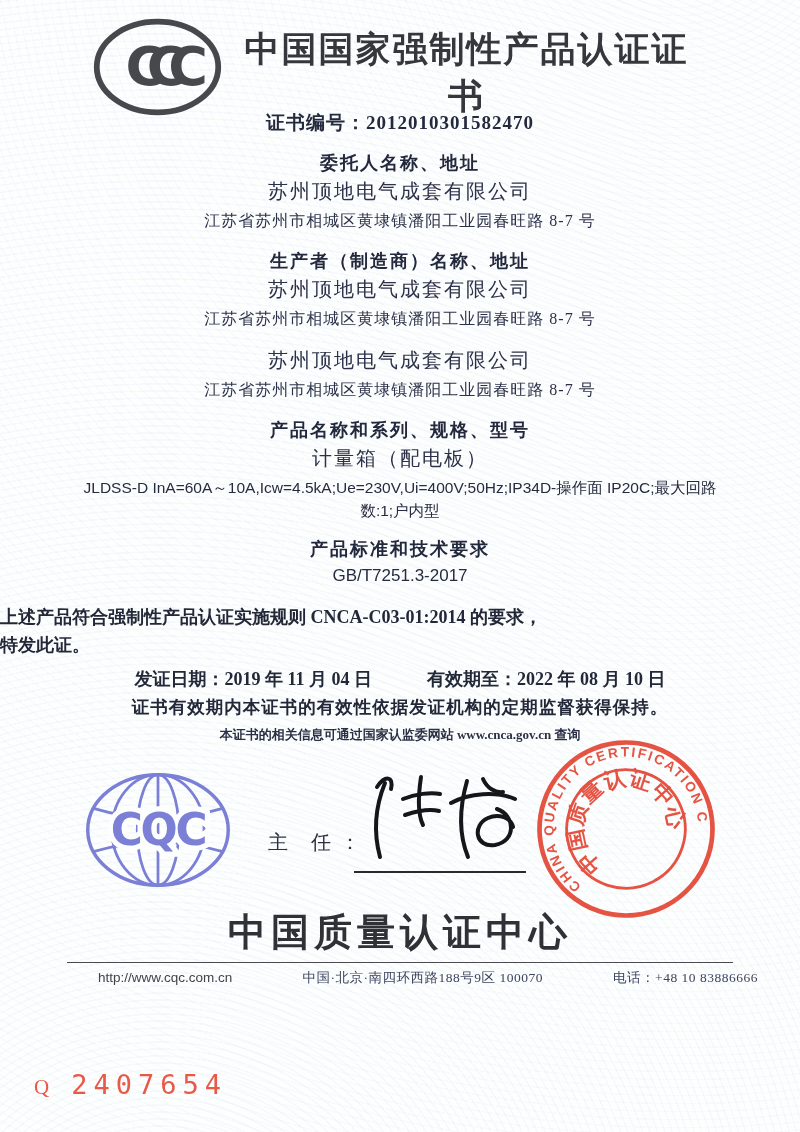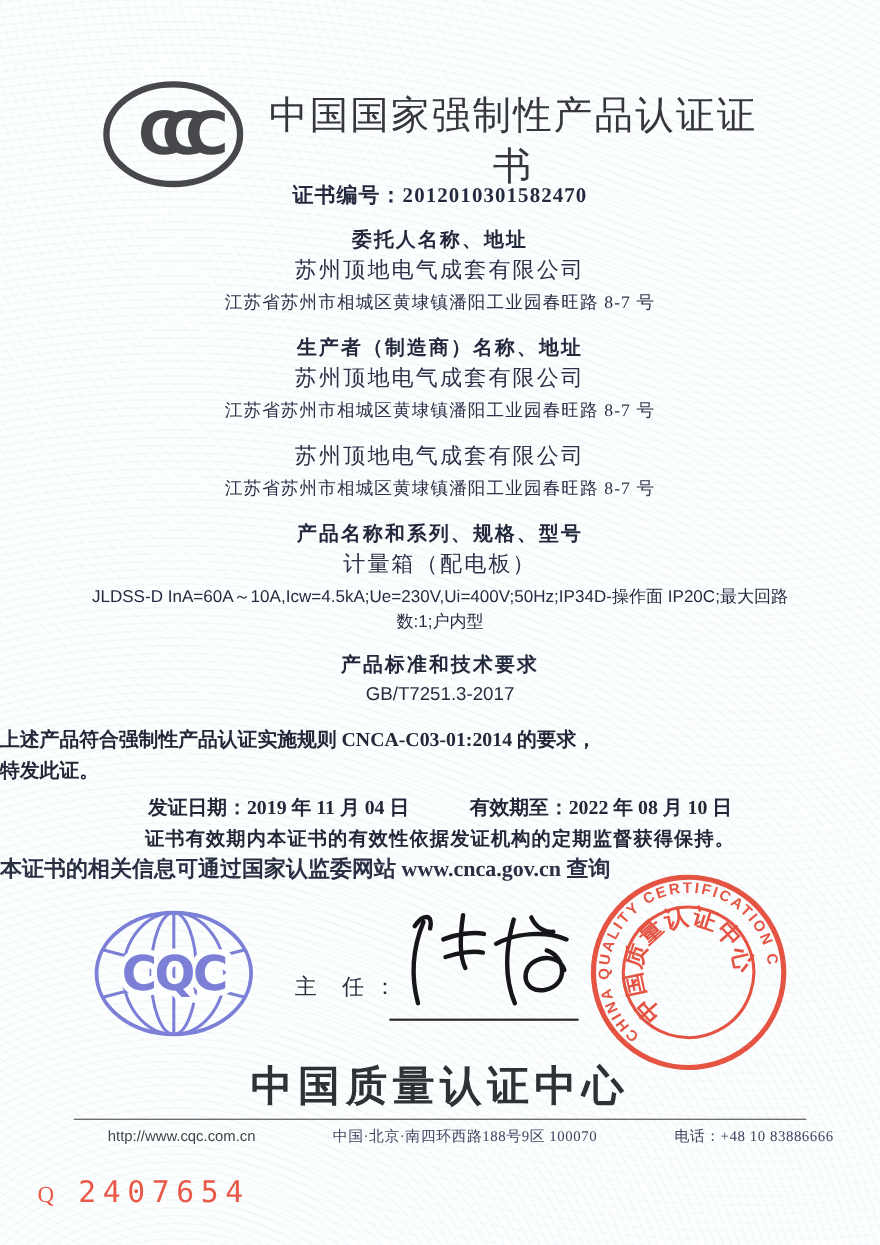--- a/index.html
+++ b/index.html
@@ -6,30 +6,29 @@
   html,body { background:#ffffff; }
   body { font-family:"Liberation Serif", serif; color:#2b3040; }
 
   .page {
     position:relative; width:800px; height:1132px; margin:0 auto;
     overflow:hidden;
     background:
       repeating-radial-gradient(circle at 20% 115%, rgba(120,160,210,0.05) 0 1.5px, transparent 1.5px 7px),
       repeating-radial-gradient(circle at 85% -10%, rgba(120,160,210,0.04) 0 1.5px, transparent 1.5px 8px),
       #fdfefe;
-    padding-top:55px;
   }
 
   
   .header { position:relative; height:102px; }
   .ccc-logo { position:absolute; left:90px; top:16px; width:135px; height:102px; }
   .title {
     position:absolute; left:228px; right:95px; top:26px;
     text-align:center; font-family:"Liberation Sans", sans-serif;
-    font-size:35px; font-weight:normal; color:#35373c; letter-spacing:2px;
+    font-size:35px; font-weight:bold; color:#35373c; letter-spacing:2px;
   }
 
   .cert-no {
     margin-top:8px; text-align:center;
     font-size:19px; font-weight:bold; color:#242a3e; letter-spacing:1px;
   }
 
   
   .section { text-align:center; margin-top:13px; }
   .sec-heading { font-size:18px; font-weight:bold; line-height:26px; color:#23293d; letter-spacing:2px;margin-top:14px; }
@@ -39,21 +38,21 @@
     font-family:"Liberation Sans", sans-serif; font-size:15.5px; line-height:23px;
     color:#262c40; max-width:660px; margin:2px auto 0;
   }
   .sec-std { font-family:"Liberation Sans", sans-serif; font-size:17px; line-height:28px; color:#262c40; }
 
   .statement { margin-top:13px; text-align:left; font-size:18px; font-weight:bold; line-height:28px; color:#222838; }
 
   .dates-row { margin-top:8px; display:flex; justify-content:center; gap:55px;
     font-size:18px; font-weight:bold; color:#222838; }
   .note { margin-top:3px; text-align:center; font-size:17.5px; font-weight:bold; line-height:27px; color:#222838; letter-spacing:1px; }
-  .note-small { margin-top:2px; text-align:left; font-size:20px; font-weight:bold; line-height:24px; color:#2a3044; }
+  .note-small { margin-top:2px; text-align:center; font-size:13px; font-weight:bold; line-height:24px; color:#2a3044; }
 
   
   .sign-area { position:relative; height:152px; margin-top:6px; }
   .cqc-logo { position:absolute; left:82px; top:16px; width:152px; height:122px; }
   .director-label { position:absolute; left:268px; top:76px; font-size:20px; color:#2b3040; letter-spacing:9px; }
   .sig-svg { position:absolute; left:345px; top:10px; width:195px; height:102px; }
   .sig-line { position:absolute; left:354px; top:118px; width:172px; border-bottom:2px solid #2a2a2a; }
   .seal { position:absolute; left:532px; top:-18px; width:188px; height:188px; mix-blend-mode:multiply; opacity:.93; }
 
   .org-name {

